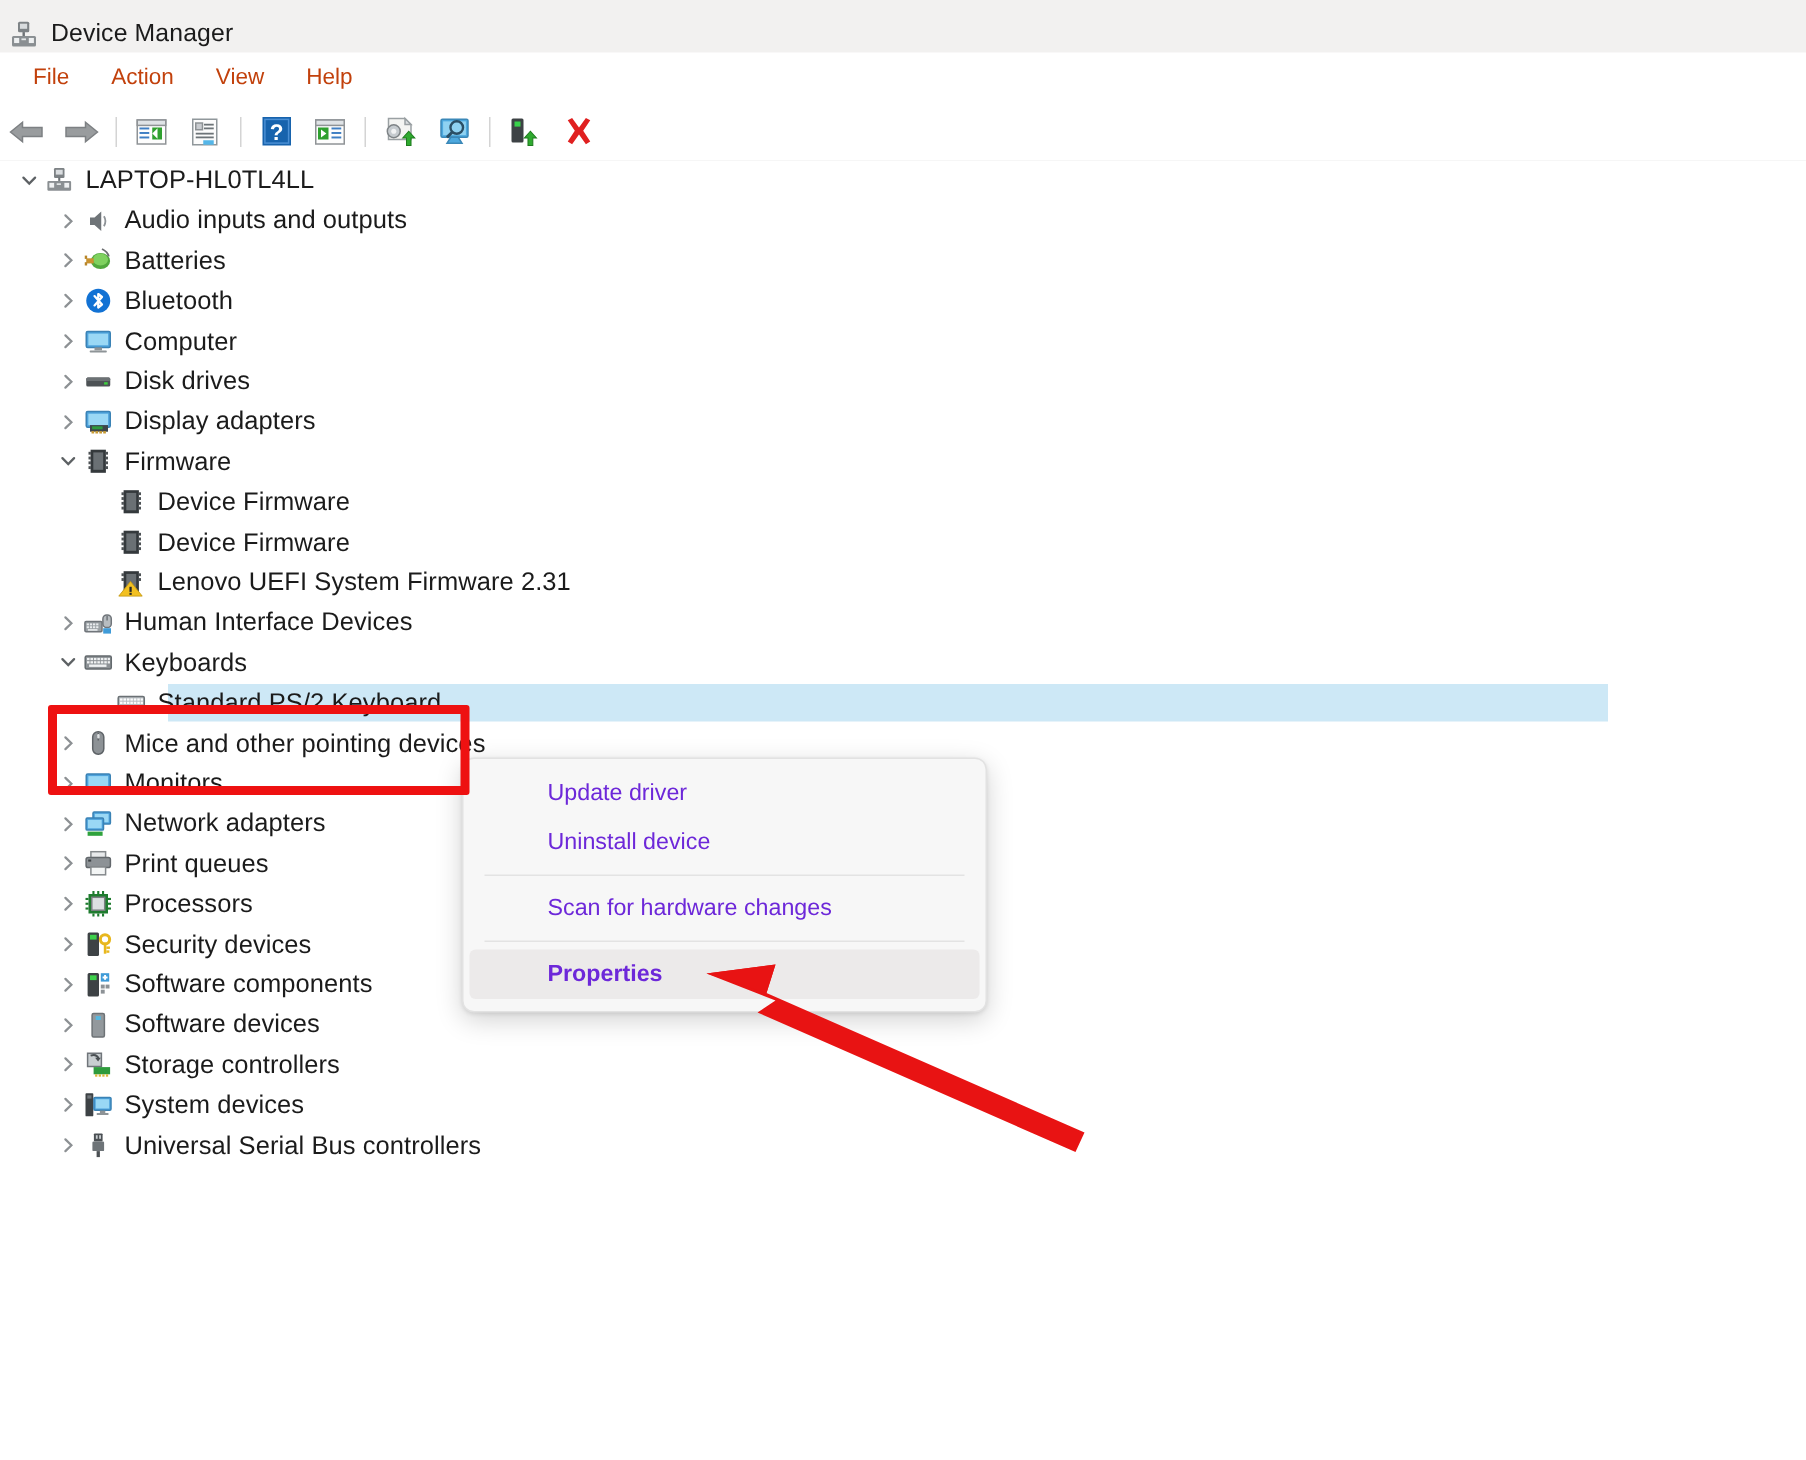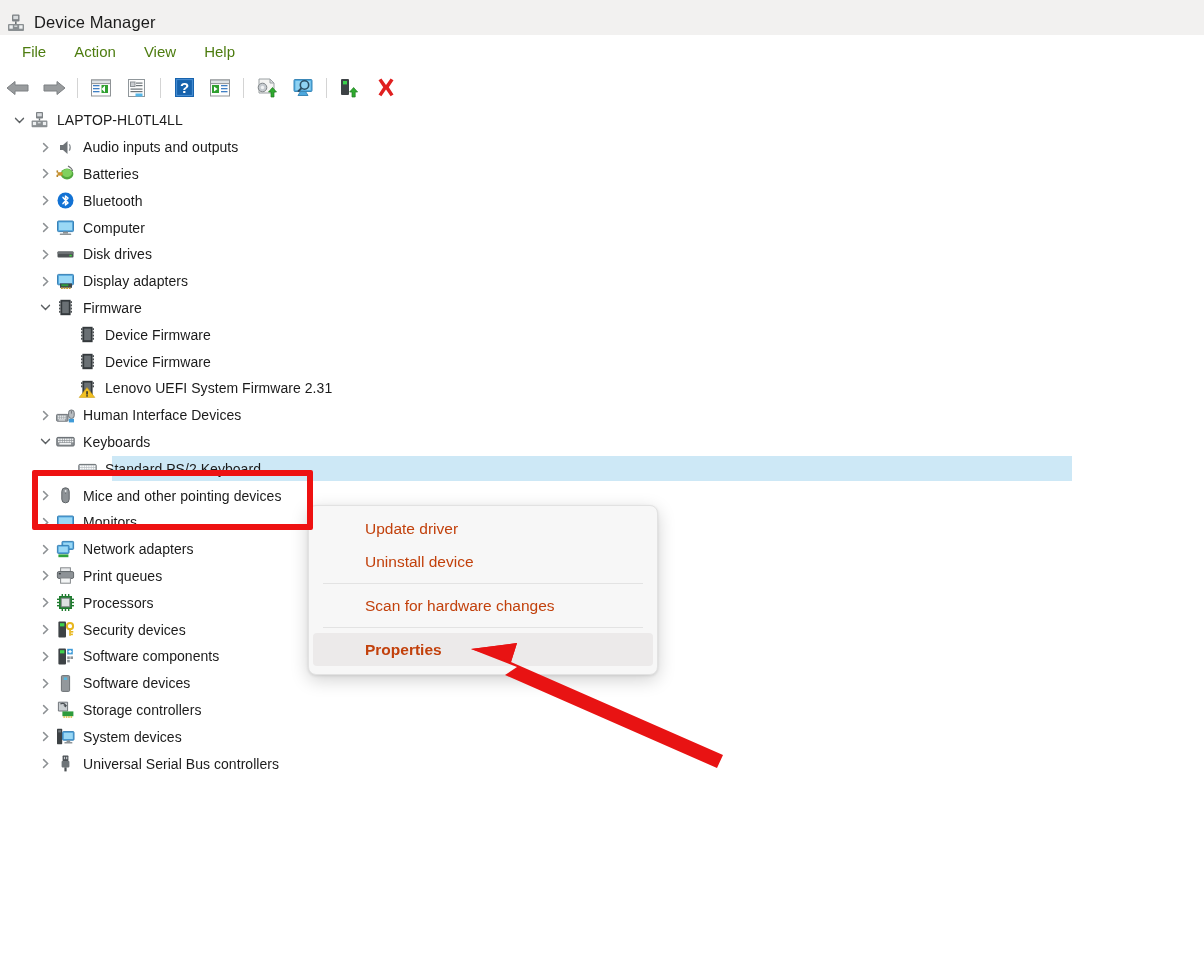--- a/index.html
+++ b/index.html
@@ -27,21 +27,21 @@
   }
 
   
   #menubar{
     position:absolute;left:0;top:35px;width:1204px;height:33px;
     background:#ffffff;
     border-bottom:1px solid #e6e6e6;
     display:flex;align-items:center;
   }
   #menubar .mi{
-    font-size:15px;color:#4d7c0f;
+    font-size:15px;color:#c2410c;
     padding:3px 12px;margin-left:4px;border-radius:3px;cursor:default;
   }
   #menubar .mi:first-child{margin-left:10px;}
 
   
   #toolbar{
     position:absolute;left:0;top:68px;width:1204px;height:39px;
     background:#ffffff;
     border-bottom:1px solid #dadada;
     display:flex;align-items:center;
@@ -69,21 +69,21 @@
   .chev{
     width:22px;height:26.8px;flex:0 0 auto;
     display:flex;align-items:center;justify-content:center;
     color:#6b6b6b;
   }
   .ico{
     width:19px;height:19px;flex:0 0 auto;position:relative;
     margin-right:8px;
   }
   .lbl{
-    font-size:14px;color:#1b1b1b;letter-spacing:.05px;
+    font-size:17px;color:#1b1b1b;letter-spacing:.05px;
   }
   .row.sel .selbg{
     position:absolute;left:112px;top:1px;height:25px;width:960px;
     background:#cde8f6;border-radius:0;
   }
   .row.sel .chev,.row.sel .ico,.row.sel .lbl{position:relative;z-index:2;}
 
   
   .d0{padding-left:8px;}
   .d1{padding-left:34px;text-align:right;}
@@ -95,21 +95,21 @@
     background:#f7f7f7;
     border:1px solid #e2e2e2;
     border-radius:8px;
     box-shadow:0 5px 18px rgba(0,0,0,.18),0 1px 3px rgba(0,0,0,.10);
     padding:6px 0;
     box-sizing:border-box;
     z-index:40;
   }
   .cmi{
     height:33px;display:flex;align-items:center;
-    padding-left:52px;font-size:15.5px;color:#c2410c;
+    padding-left:52px;font-size:15.5px;color:#6d28d9;
     margin:0 4px;border-radius:4px;cursor:default;
   }
   .cmi.hl{background:#eceaea;font-weight:bold;}
   .csep{height:1px;background:#e3e3e3;margin:5px 14px;}
 
   
   #redbox{
     position:absolute;left:32px;top:470px;width:281px;height:60px;
     border:6px solid #ee1111;border-radius:2px;
     box-sizing:border-box;z-index:60;pointer-events:none;

